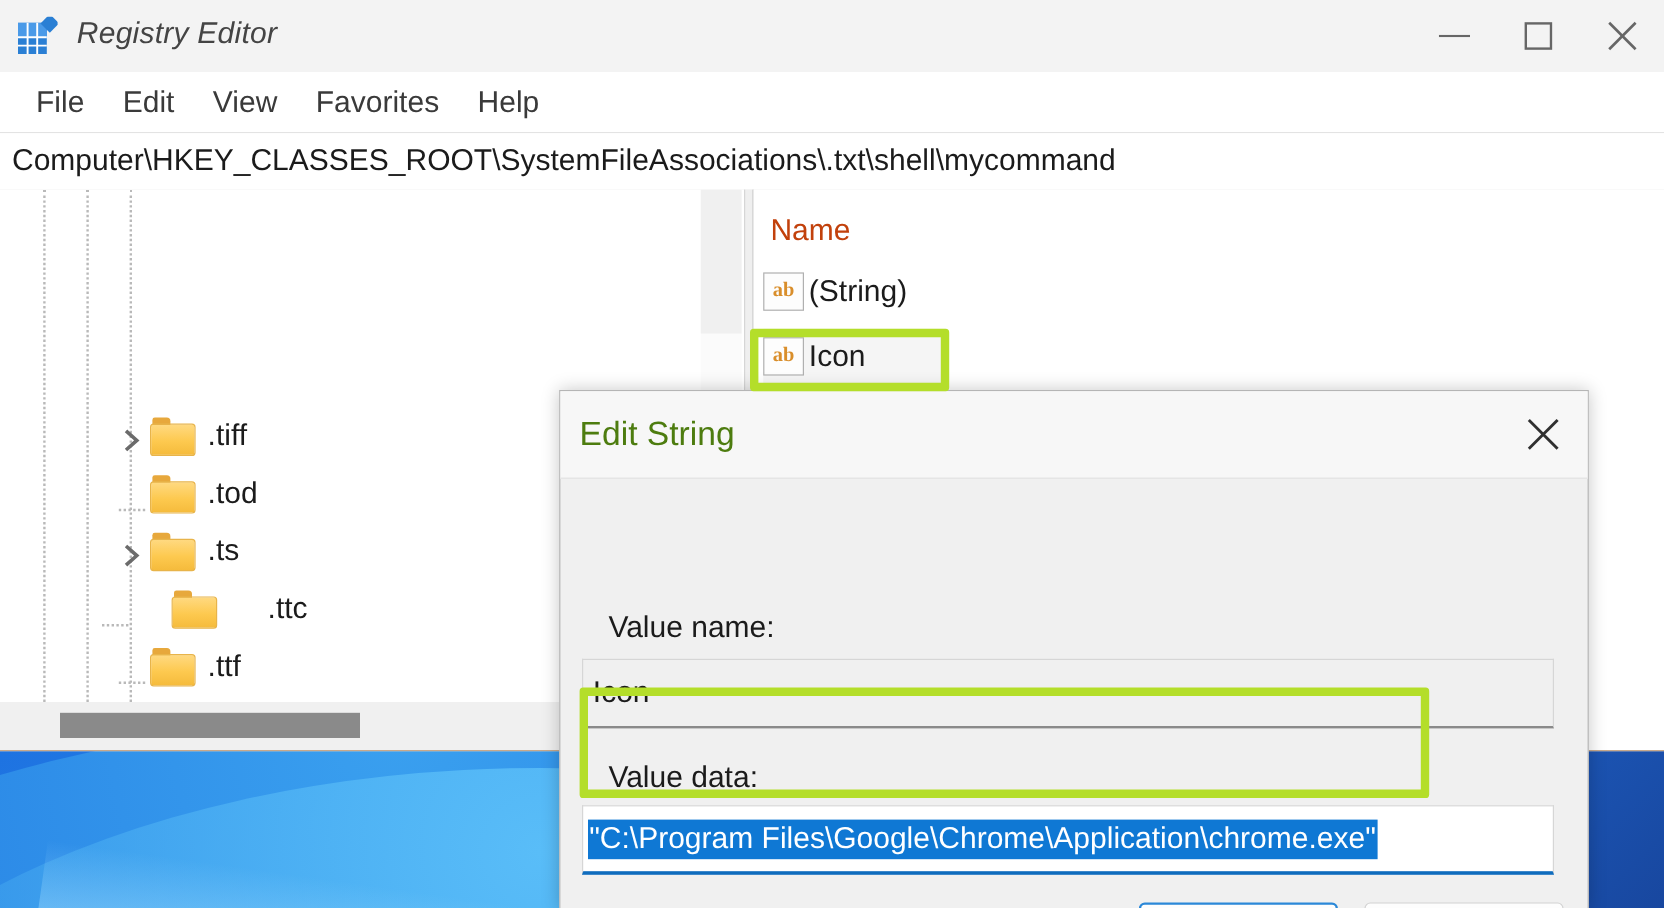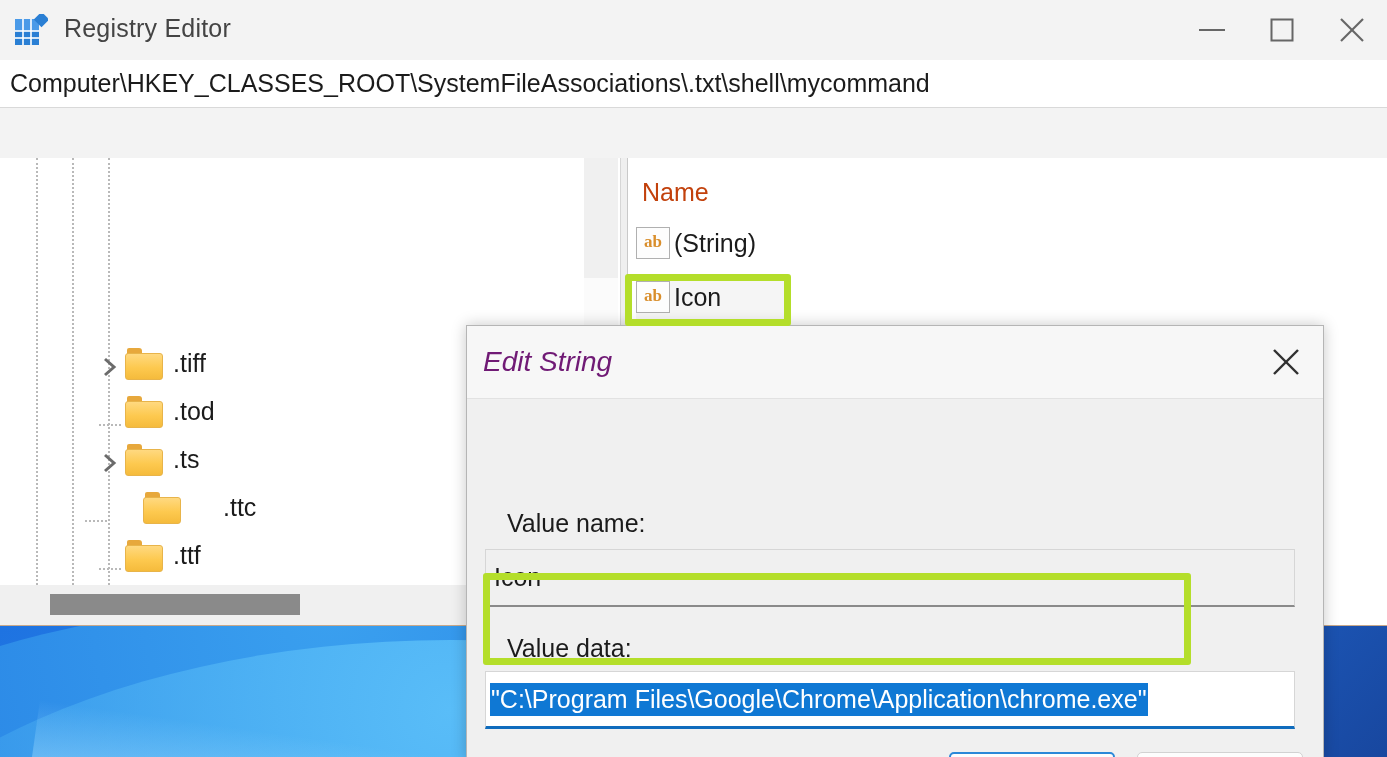--- a/index.html
+++ b/index.html
@@ -24,21 +24,21 @@
   .s1{left:1180px;top:500px;width:70px;height:700px;background:linear-gradient(90deg,rgba(150,215,255,0.0),rgba(160,220,255,0.65),rgba(150,215,255,0.0));}
   .s2{left:1265px;top:470px;width:40px;height:700px;background:linear-gradient(90deg,rgba(140,210,255,0.0),rgba(170,225,255,0.5),rgba(140,210,255,0.0));}
   .s3{left:1095px;top:560px;width:30px;height:700px;background:linear-gradient(90deg,rgba(10,40,110,0.0),rgba(12,45,120,0.55),rgba(10,40,110,0.0));}
   .s4{left:40px;top:700px;width:900px;height:120px;transform:rotate(8deg);
       background:linear-gradient(180deg,rgba(150,215,255,0.0),rgba(160,220,255,0.45),rgba(150,215,255,0.0));}
 
   
   #regwindow{position:absolute;left:0;top:0;width:1387px;height:625px;
     background:#f3f3f3;border-bottom:1px solid #c8a88a;}
 
-  .titlebar{height:60px;position:relative;background:#f3f3f3;}
+  .titlebar{height:60px;position:relative;background:#f3f3f3;font-style:italic;}
   .app-icon{position:absolute;left:14px;top:14px;width:34px;height:32px;}
   .app-title{position:absolute;left:64px;top:14px;font-size:25px;color:#444;letter-spacing:.2px;}
   .wincontrols{position:absolute;right:0;top:0;height:60px;display:flex;}
   .wc{width:70px;height:60px;display:flex;align-items:center;justify-content:center;color:#555;}
   .wc svg{display:block;}
 
   .menubar{height:50px;background:#fff;display:flex;align-items:center;padding-left:14px;
     border-bottom:1px solid #e3e3e3;}
   .menuitem{font-size:25px;color:#3a3a3a;padding:0 16px;line-height:1;}
 
@@ -85,21 +85,21 @@
   
   .annot{position:absolute;border:7px solid #b4de2a;border-radius:3px;pointer-events:none;z-index:60;}
   #annot-icon{left:625px;top:274px;width:152px;height:38px;}
   #annot-value{left:483px;top:573px;width:694px;height:78px;}
 
   
   #dialog{position:absolute;left:466px;top:325px;width:856px;height:432px;
     background:#f0f0f0;border:1px solid #b5b5b5;
     box-shadow:0 0 14px rgba(0,0,0,.22);z-index:40;}
   .dlg-title-bar{height:72px;background:#f7f7f7;position:relative;border-bottom:1px solid #e2e2e2;}
-  .dlg-title{position:absolute;left:16px;top:20px;font-size:28px;color:#701a75;font-style:italic;}
+  .dlg-title{position:absolute;left:16px;top:20px;font-size:28px;color:#4d7c0f;}
   .dlg-close{position:absolute;right:10px;top:12px;width:54px;height:48px;
     display:flex;align-items:center;justify-content:center;color:#333;}
   .dlg-body{position:relative;padding:0 18px;}
   .fieldlabel{font-size:25px;color:#1b1b1b;margin-left:22px;}
   #lbl-valuename{position:absolute;left:18px;top:110px;}
   #lbl-valuedata{position:absolute;left:18px;top:235px;}
   .textfield{position:absolute;left:18px;width:810px;height:58px;box-sizing:border-box;
     display:flex;align-items:center;padding-left:8px;font-size:25px;color:#1b1b1b;}
   #fld-valuename{top:150px;background:#f0f0f0;border:1px solid #d6d6d6;border-bottom:2px solid #8a8a8a;}
   #fld-valuedata{top:272px;background:#ffffff;border:1px solid #d6d6d6;border-bottom:3px solid #0f6cbd;padding-left:4px;}
@@ -150,20 +150,27 @@
       </div>
       <div class="wc">
         <svg width="28" height="28">
             <line x1="3" y1="3" x2="25" y2="25" stroke="#666" stroke-width="2.2"></line>
             <line x1="25" y1="3" x2="3" y2="25" stroke="#666" stroke-width="2.2"></line>
           </svg>
       </div>
     </div>
   </div>
 
+  <div class="menubar">
+    <div class="menuitem">File</div>
+    <div class="menuitem">Edit</div>
+    <div class="menuitem">View</div>
+    <div class="menuitem">Favorites</div>
+    <div class="menuitem">Help</div>
+  </div>
 
   <div class="addressbar">
     <div class="addresstext">Computer\HKEY_CLASSES_ROOT\SystemFileAssociations\.txt\shell\mycommand</div>
   </div>
 
   <div class="panes">
 
     <div class="treepane">
       <div class="treeline tl1"></div>
       <div class="treeline tl2"></div>

